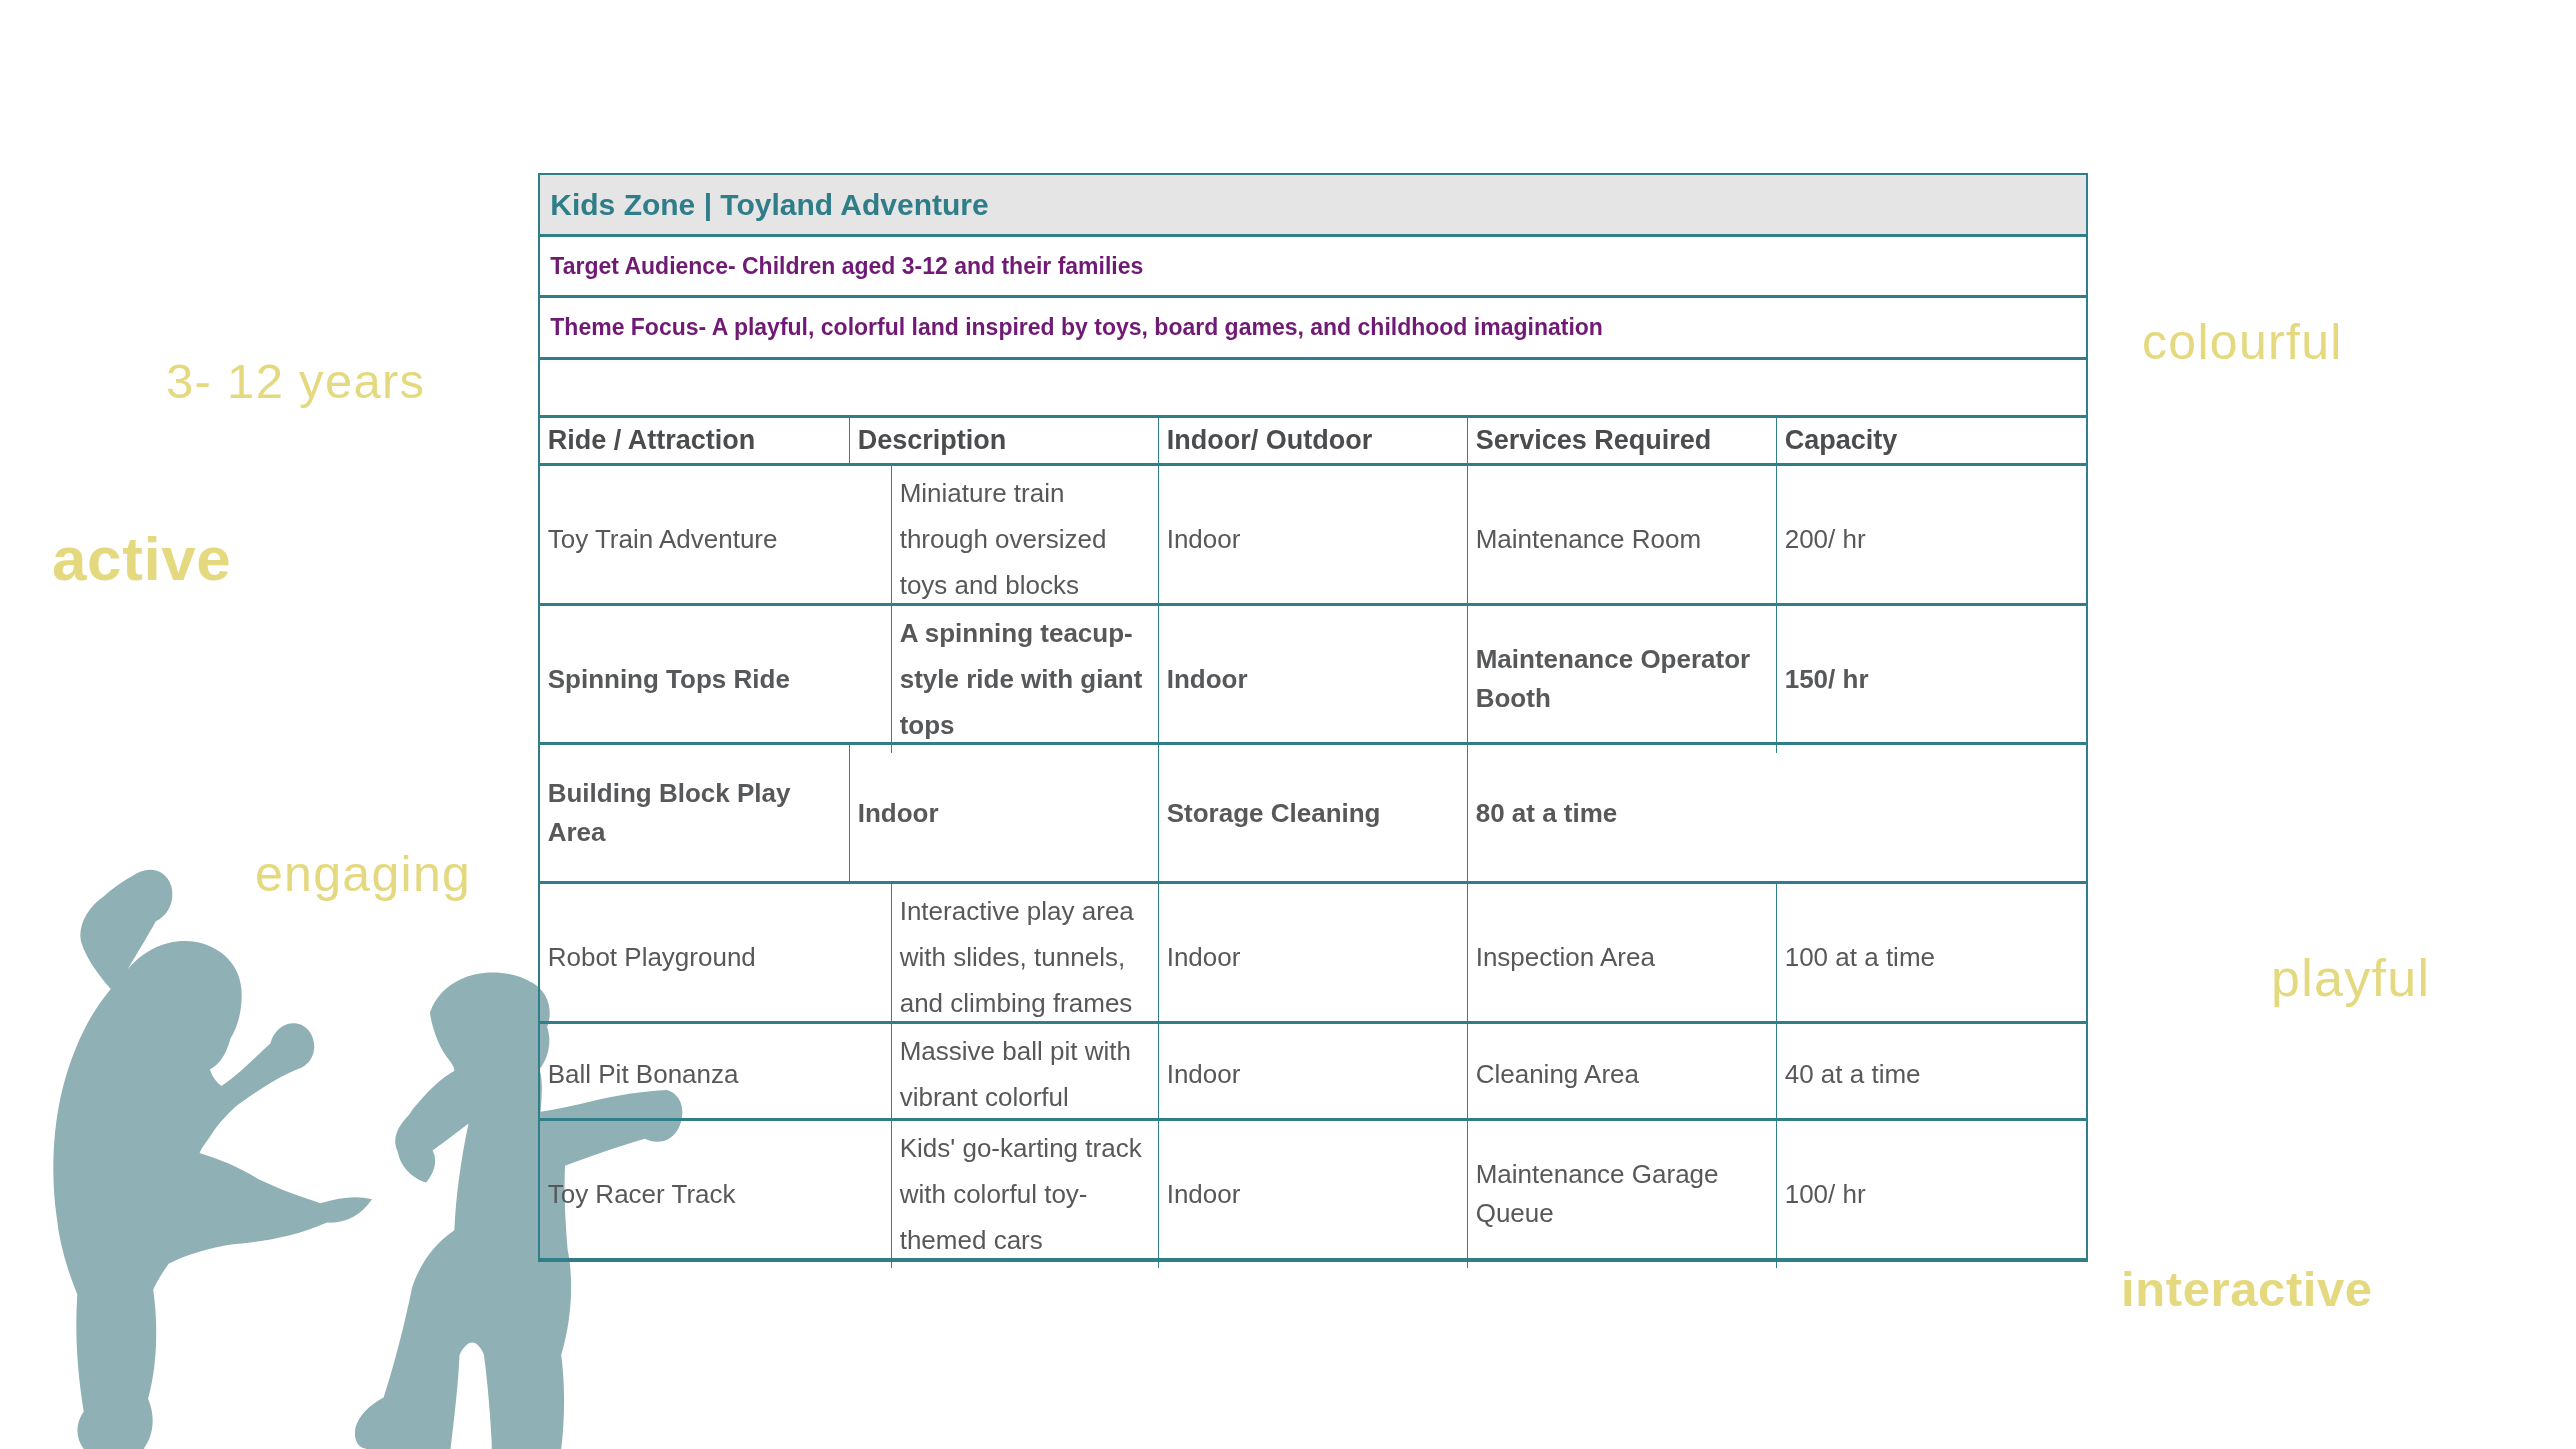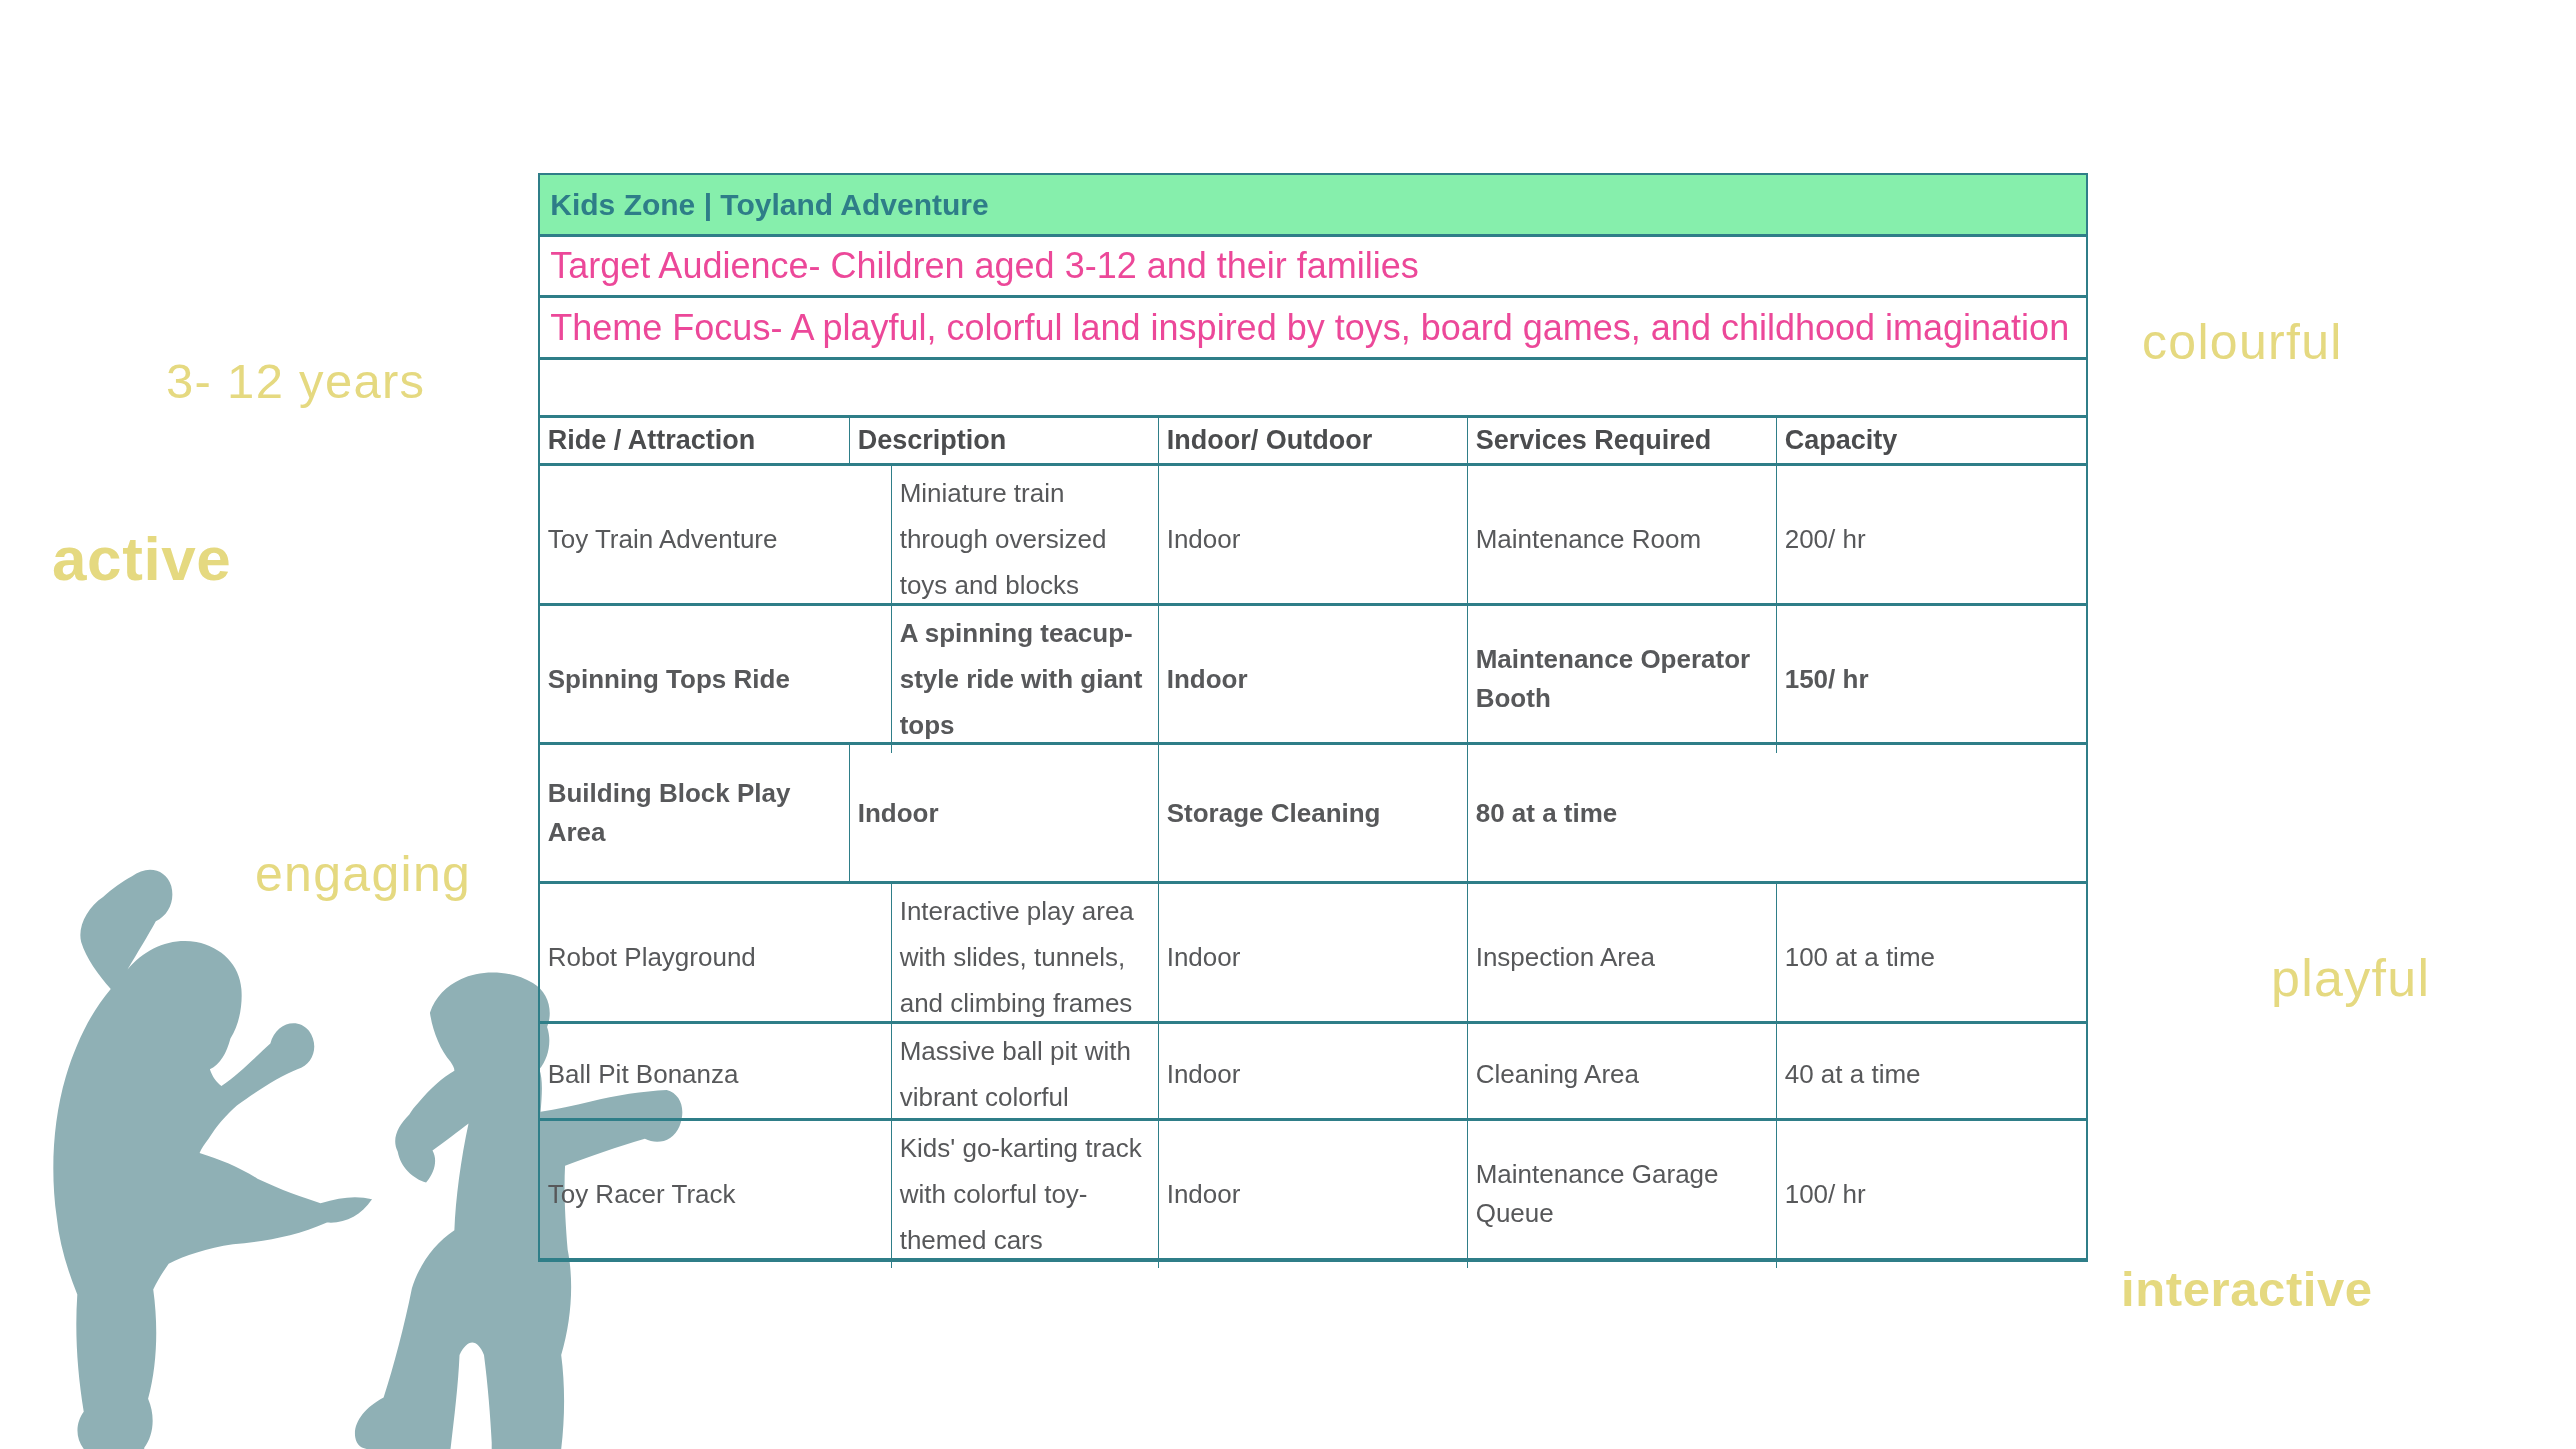--- a/index.html
+++ b/index.html
@@ -20,26 +20,26 @@
   #decor-colourful  {left:2142px; top:313px;  font-size:50px;}
   #decor-playful    {left:2271px; top:948px; font-size:52px;}
   #decor-interactive{left:2087px; top:1261px; font-size:49px;margin-left:34px;}
 
   
   #ptable{position:absolute;left:538px;top:173px;width:1546px;z-index:3;
           border:2.6px solid #2f7e88;border-bottom-width:4.5px;background:transparent;}
   .trow{border-bottom:3.2px solid #2f7e88;box-sizing:border-box;}
   .trow.last{border-bottom:none;}
   .merged{display:flex;align-items:center;padding-left:10.3px;box-sizing:border-box;}
-  #row-title{height:62px;background:#86efac;}
+  #row-title{height:62px;background:#e5e5e5;}
   #row-title .ttext{font-size:30px;font-weight:700;color:#2e7d88;}
   #row-audience{height:61px;}
   #row-theme{height:62px;}
   #row-empty{height:58px;}
-  .subline{font-size:36px;font-weight:400;color:#ec4899;}
+  .subline{font-size:23px;font-weight:700;color:#701a75;}
   .grid5{display:grid;grid-template-columns:309px 309px 309px 309px 309px;}
   #row-header{height:48px;}
   .hcell{font-size:27px;font-weight:700;color:#4b4c4e;display:flex;align-items:center;
          padding-left:7.7px;box-sizing:border-box;border-left:1.9px solid #2f7e88;}
   .hcell:first-child{border-left:none;}
   .cell{font-size:26px;color:#57585a;display:flex;align-items:center;
         padding:3.9px 5.2px 3.9px 7.7px;box-sizing:border-box;border-left:1.9px solid #2f7e88;
         line-height:1.5;}
   .cell:first-child{border-left:none;}
   .cell.desc{line-height:1.78;margin-left:42px;}

